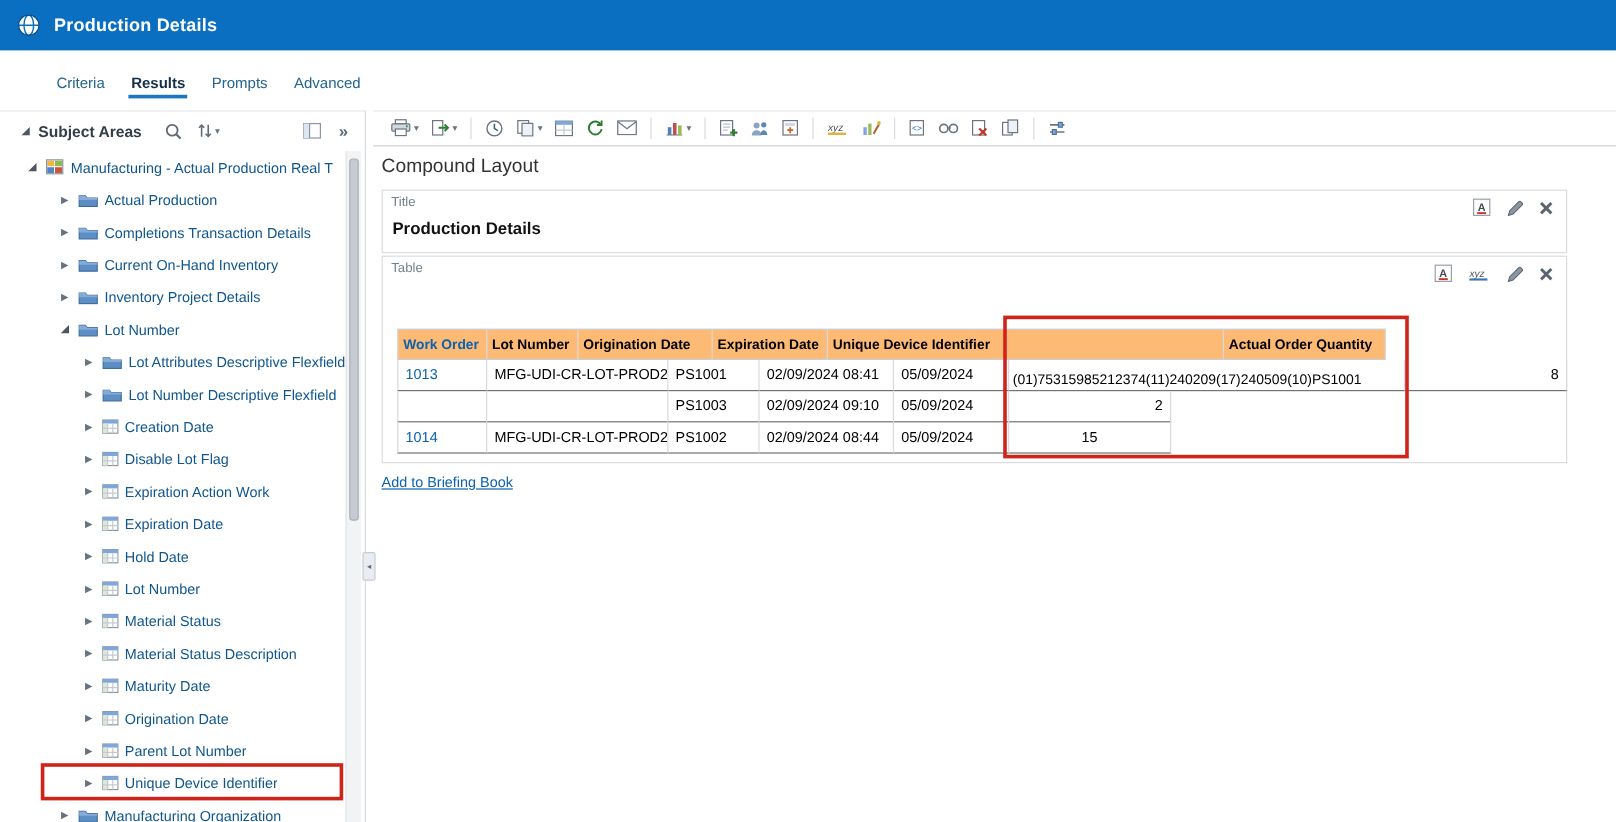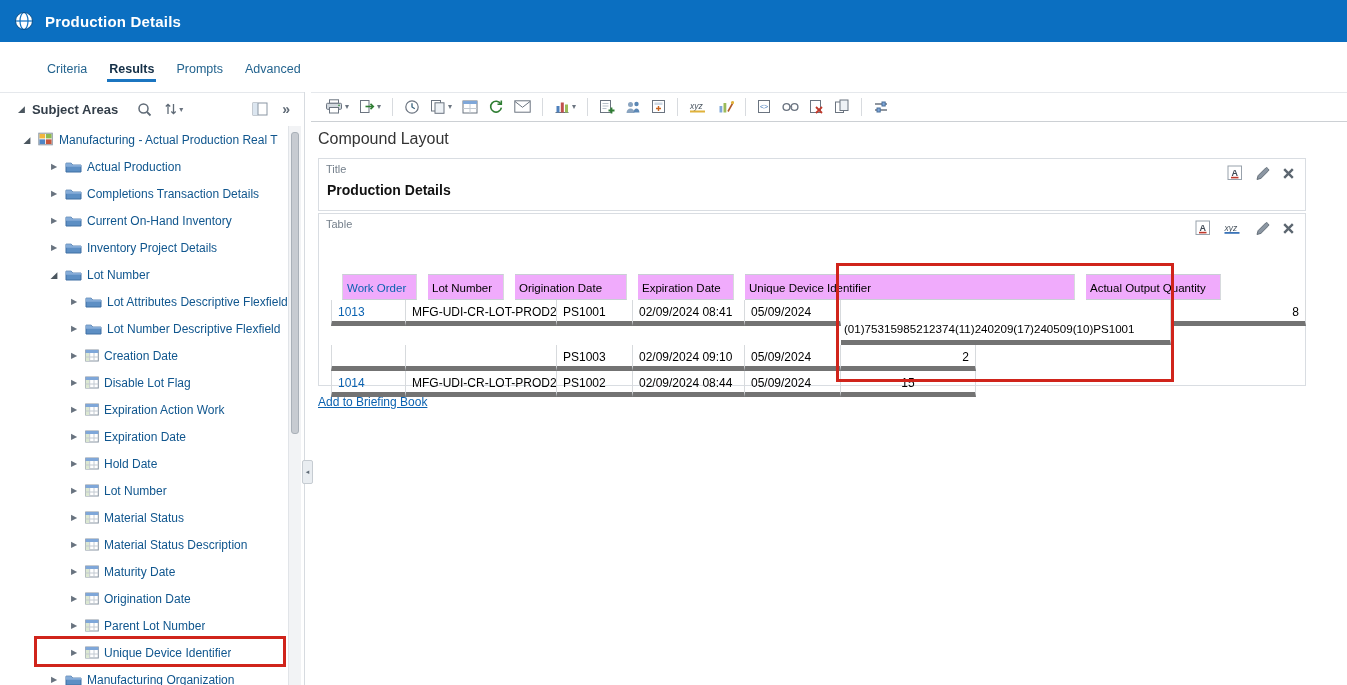--- a/index.html
+++ b/index.html
@@ -59,29 +59,29 @@
   .title-box { top:158px; height:53px; }
   .table-box { top:213px; height:173px; }
   .view-label { position:absolute; left:7px; top:4px; font-size:11px; color:#75808c; }
   .view-icons { position:absolute; right:10px; top:6px; display:flex; gap:12px; align-items:center; }
   .view-icons .vic { display:flex; align-items:center; }
   .report-title { position:absolute; left:8px; top:23px; font-weight:bold; font-size:14px; color:#121212; }
 
   
   .grid { position:absolute; left:12px; top:60px; }
   .grid-row { display:flex; }
-  .gcell { border-right:1px solid #d7dadd; border-bottom:5px solid #737373; padding:4px 6px; height:26px;
+  .gcell { border-right:1px solid #d7dadd; border-bottom:1px solid #737373; padding:4px 6px; height:26px;
            line-height:17px; overflow:hidden; white-space:nowrap; font-size:12px; color:#000; }
   .grid-row .gcell:first-child { border-left:1px solid #d7dadd; }
-  .grid-row.header .gcell { background:#f0abfc; border-top:1px solid #c9ced5; border-bottom:1px solid #c9ced5;
-                            font-weight:normal; font-size:11.5px; padding:5px 4px;margin-left:11px; }
+  .grid-row.header .gcell { background:#fdba74; border-top:1px solid #c9ced5; border-bottom:1px solid #c9ced5;
+                            font-weight:bold; font-size:11.5px; padding:5px 4px; }
   .grid-row.header .gcell.wo-head { color:#0b62b0; }
   .gcell.link { color:#0b62b0; }
   .gcell.num { text-align:right; }
-  .gcell.udi { font-size:11.6px; padding:20px 3px; }
+  .gcell.udi { font-size:11.6px; padding:8px 3px; }
 
   .briefing { position:absolute; left:318px; top:395px; font-size:12px; color:#0b62b0; }
 
   .red-box { position:absolute; border:3px solid #d0241b; pointer-events:none; }
   #hl-sidebar { left:34px; top:636px; width:252px; height:31px; }
   #hl-table { left:836px; top:263px; width:338px; height:119px; }
 
   .chev { font-size:14px; font-weight:bold; color:#5f6a76; line-height:1; }
   svg { display:block; }
 </style>
@@ -604,21 +604,21 @@
           </svg>
         </span>
       </div>
     <div class="grid">
         <div class="grid-row header">
           <div class="gcell wo-head" style="width: 75px;">Work Order</div>
           <div class="gcell" style="width: 76px;">Lot Number</div>
           <div class="gcell" style="width: 112px;">Origination Date</div>
           <div class="gcell" style="width: 96px;">Expiration Date</div>
           <div class="gcell" style="width: 330px;">Unique Device Identifier</div>
-          <div class="gcell" style="width: 135px;">Actual Output Quantity</div>
+          <div class="gcell" style="width: 135px;">Actual Order Quantity</div>
         </div>
         <div class="grid-row">
           <div class="gcell link" style="width: 75px;">1013</div>
           <div class="gcell" style="width: 151px;">MFG-UDI-CR-LOT-PROD2</div>
           <div class="gcell" style="width: 76px;">PS1001</div>
           <div class="gcell" style="width: 112px;">02/09/2024 08:41</div>
           <div class="gcell" style="width: 96px;">05/09/2024</div>
           <div class="gcell udi" style="width: 330px;">(01)75315985212374(11)240209(17)240509(10)PS1001</div>
           <div class="gcell num" style="width: 135px;">8</div>
         </div>

